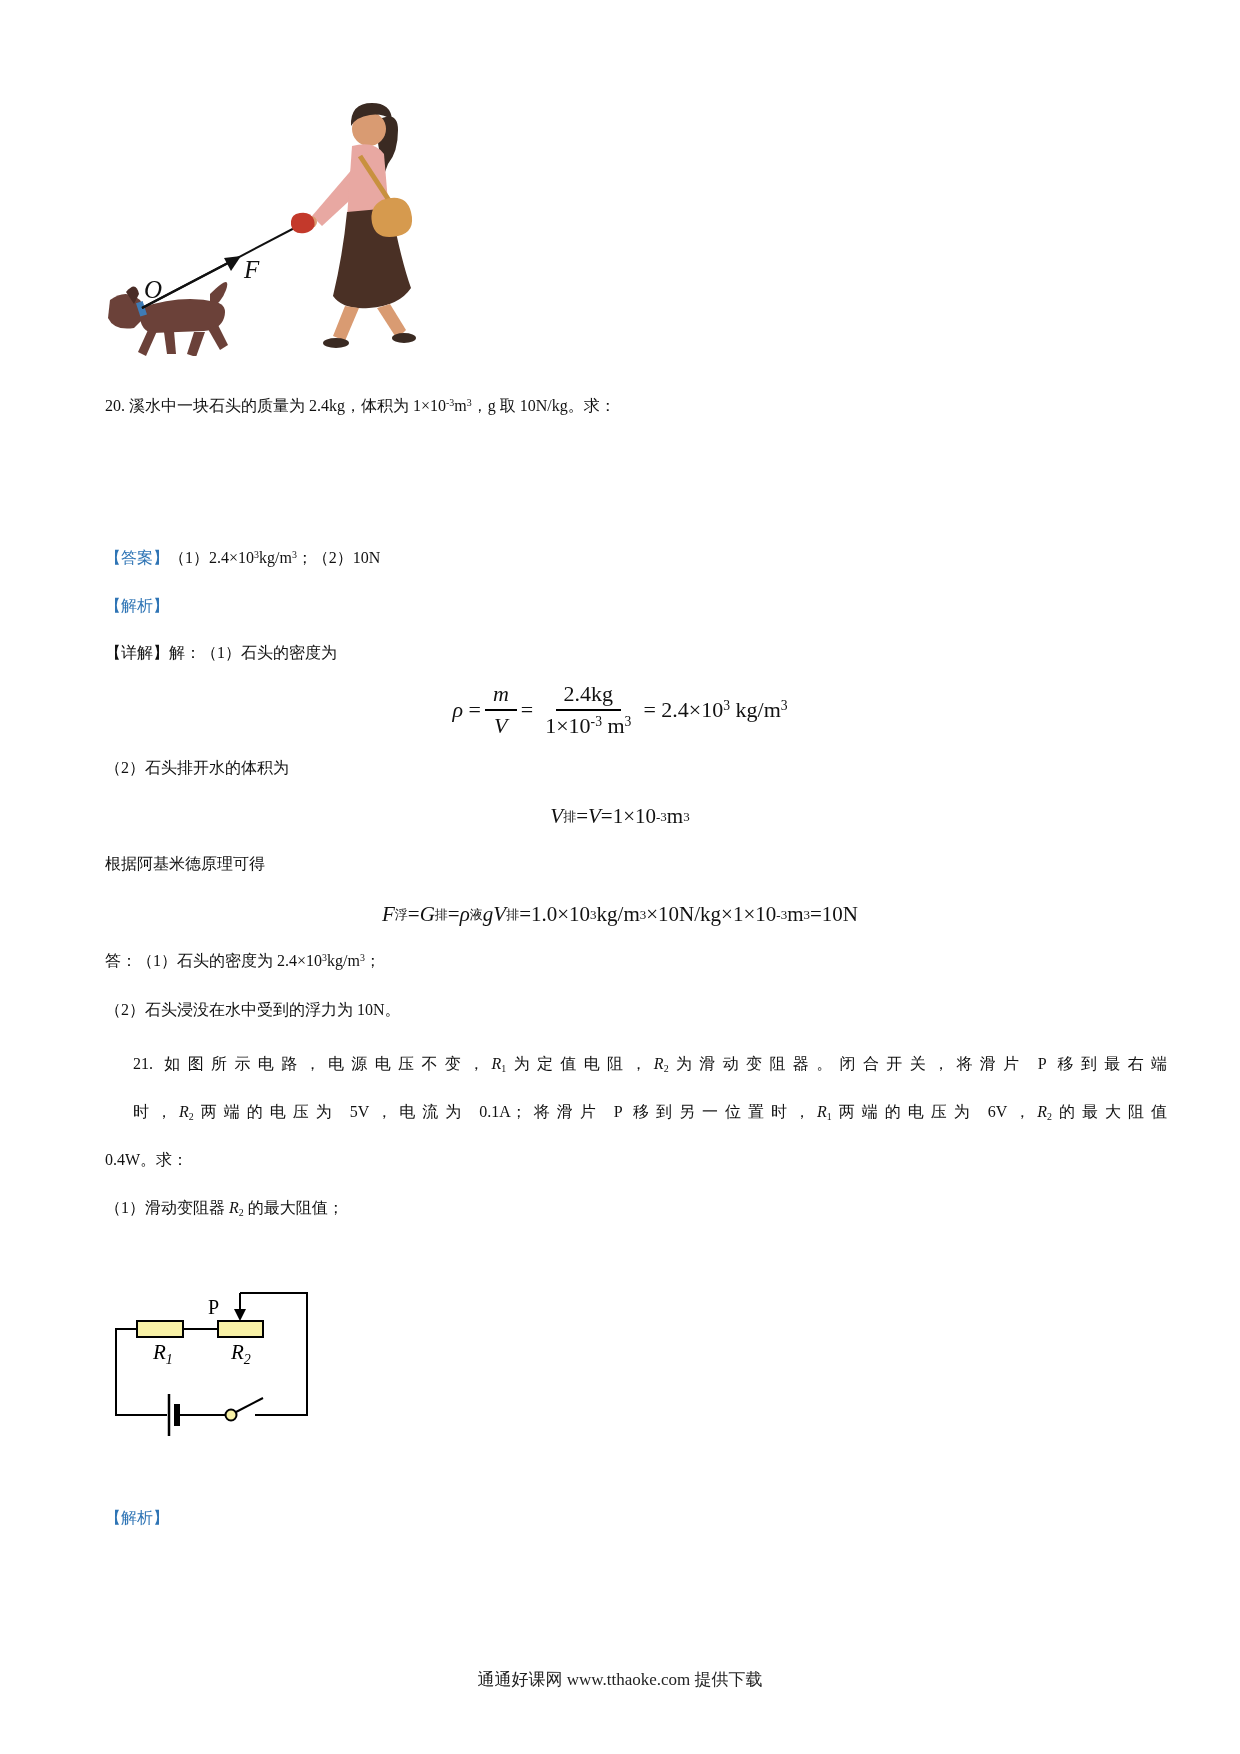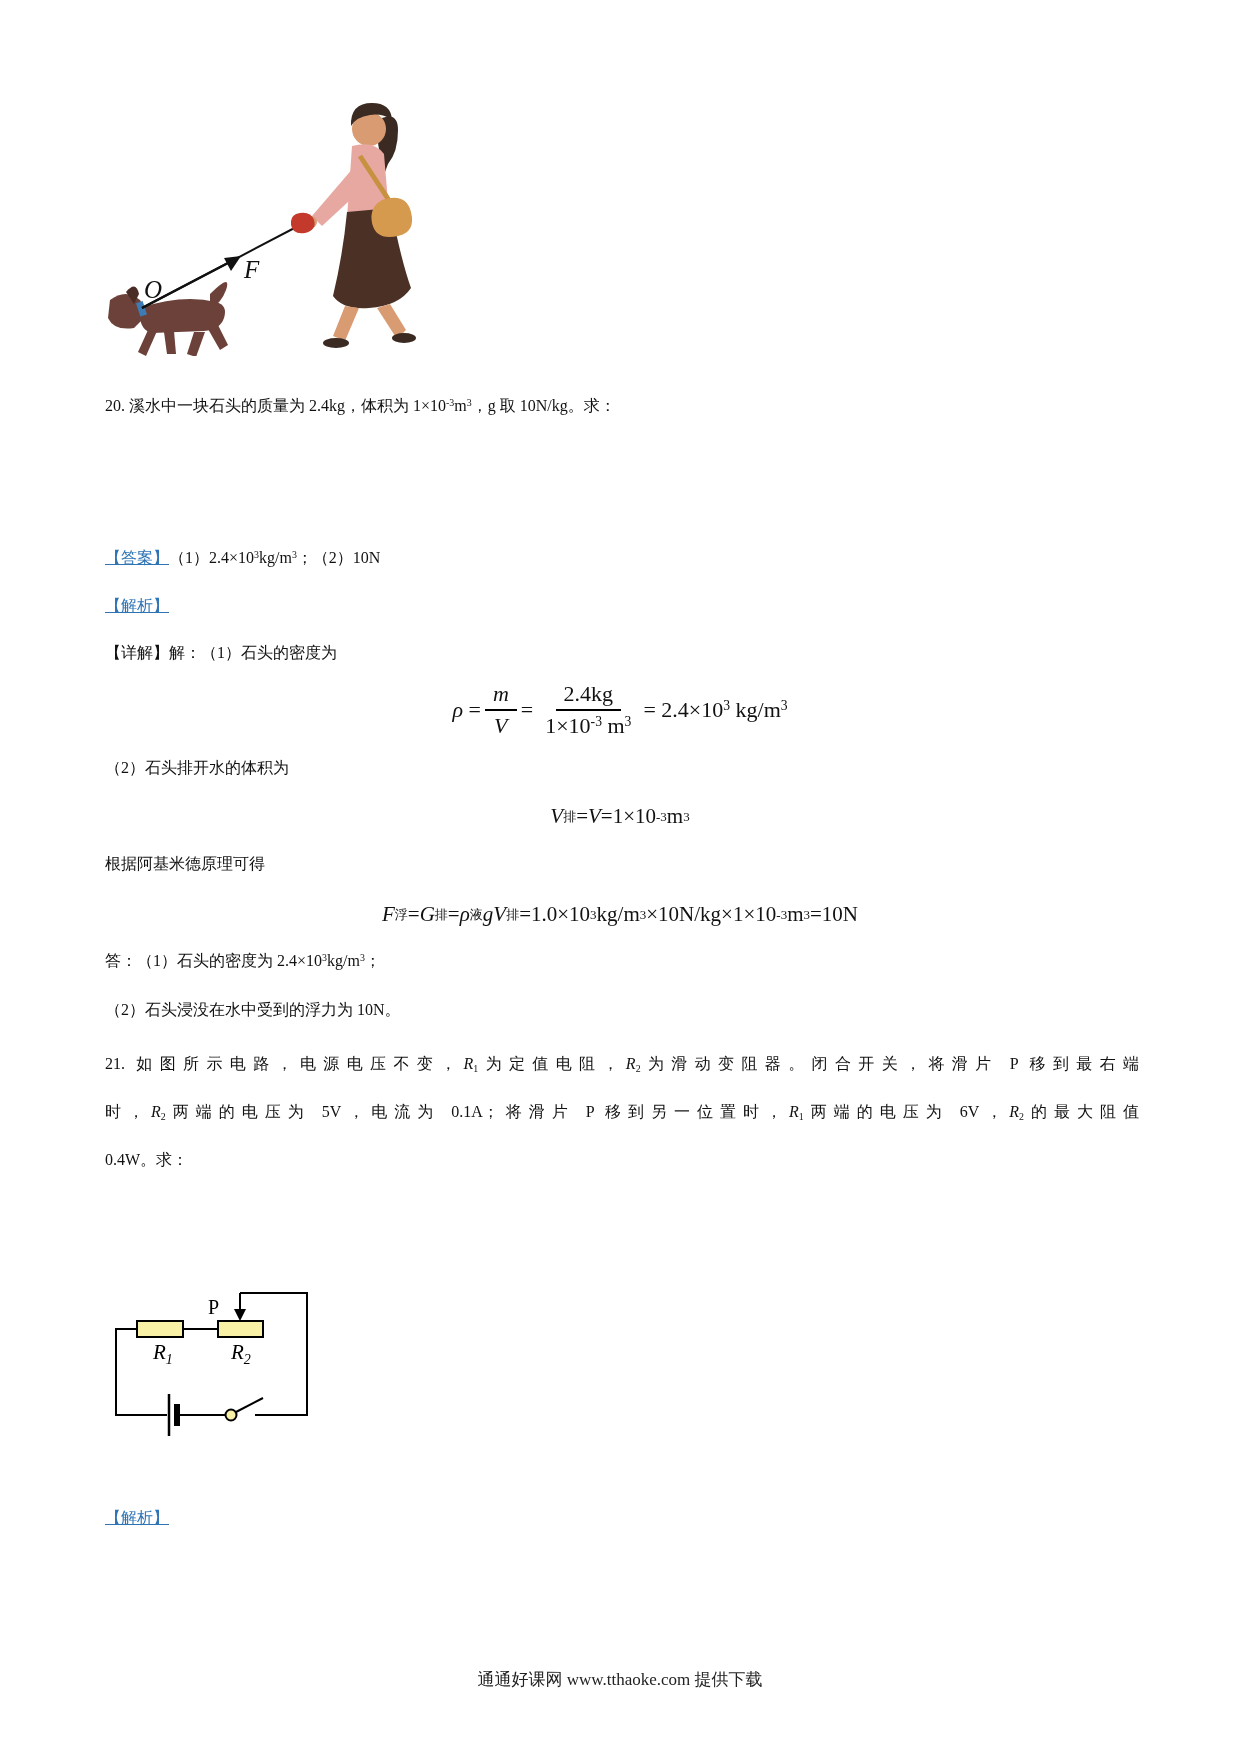--- a/index.html
+++ b/index.html
@@ -1,22 +1,22 @@
 <!DOCTYPE html>
 <html style="--accent: #2E74B5; --resistor-fill: #F8F1A6;"><head>
 <meta charset="utf-8">
 <style>
   html,body{margin:0;padding:0;background:#ffffff;}
   .page{
     position:relative;width:1240px;height:1754px;margin:0 auto;background:#fff;
     font-family:"Liberation Serif","DejaVu Serif",serif;color:#111;overflow:hidden;
   }
   .line{position:absolute;left:105px;width:1034px;font-size:16px;line-height:1.3;white-space:normal;}
-  .just{text-align:justify;text-align-last:justify;}
-  .blue{color:var(--accent,#2E74B5);text-decoration:underline;}
+  .just{text-align:justify;text-align-last:justify;margin-left:28px;}
+  .blue{color:var(--accent,#2E74B5);}
   sup,sub{font-size:0.62em;line-height:0;}
   sub{vertical-align:-0.28em;}
   sup{vertical-align:0.55em;}
   .it{font-style:italic;}
   .formula{position:absolute;left:103px;width:1034px;display:flex;justify-content:center;align-items:center;font-size:22px;}
   .formula.small{font-size:21px;}
   .frac{display:inline-flex;flex-direction:column;align-items:center;margin:0 4px;vertical-align:middle;}
   .fnum{display:block;padding:0 8px 2px 8px;border-bottom:2px solid #000;text-align:center;}
   .fden{display:block;padding:2px 8px 0 8px;text-align:center;}
   .footer{position:absolute;left:0;top:1668px;width:1240px;text-align:center;font-size:17px;color:#222;}
@@ -156,20 +156,21 @@
       <sup>3</sup>
       <span>=10N</span>
     </div>
 
   <div class="line" style="top:951px"><span>答：（1）石头的密度为 2.4×10</span><sup>3</sup><span>kg/m</span><sup>3</sup><span>；</span></div>
   <div class="line" style="top:1000px">（2）石头浸没在水中受到的浮力为 10N。</div>
 
   <div class="line just" style="top:1054px"><span>21. 如图所示电路，电源电压不变，</span><span class="it">R</span><sub>1</sub><span>为定值电阻，</span><span class="it">R</span><sub>2</sub><span>为滑动变阻器。闭合开关，将滑片 P 移到最右端</span></div>
   <div class="line just" style="top:1102px"><span>时，</span><span class="it">R</span><sub>2</sub><span>两端的电压为 5V，电流为 0.1A；将滑片 P 移到另一位置时，</span><span class="it">R</span><sub>1</sub><span>两端的电压为 6V，</span><span class="it">R</span><sub>2</sub><span>的最大阻值</span></div>
   <div class="line" style="top:1150px">0.4W。求：</div>
+  <div class="line" style="top:1198px"><span>（1）滑动变阻器 </span><span class="it">R</span><sub>2</sub><span> 的最大阻值；</span></div>
 
   <svg class="circuit" width="210" height="152" viewBox="0 0 210 152">
 
     <path class="wire" d="M34,41 H13 V127 H64 M80,41 H115 M76,127 H122 M152,127 H204 V5 H137"></path>
 
     <line x1="66" y1="106" x2="66" y2="148" stroke="#000" stroke-width="2.5"></line>
     <line x1="74" y1="116" x2="74" y2="138" stroke="#000" stroke-width="6"></line>
 
     <line x1="137" y1="5" x2="137" y2="24" stroke="#000" stroke-width="2"></line>
     <polygon points="131,21 143,21 137,33" fill="#000"></polygon>

